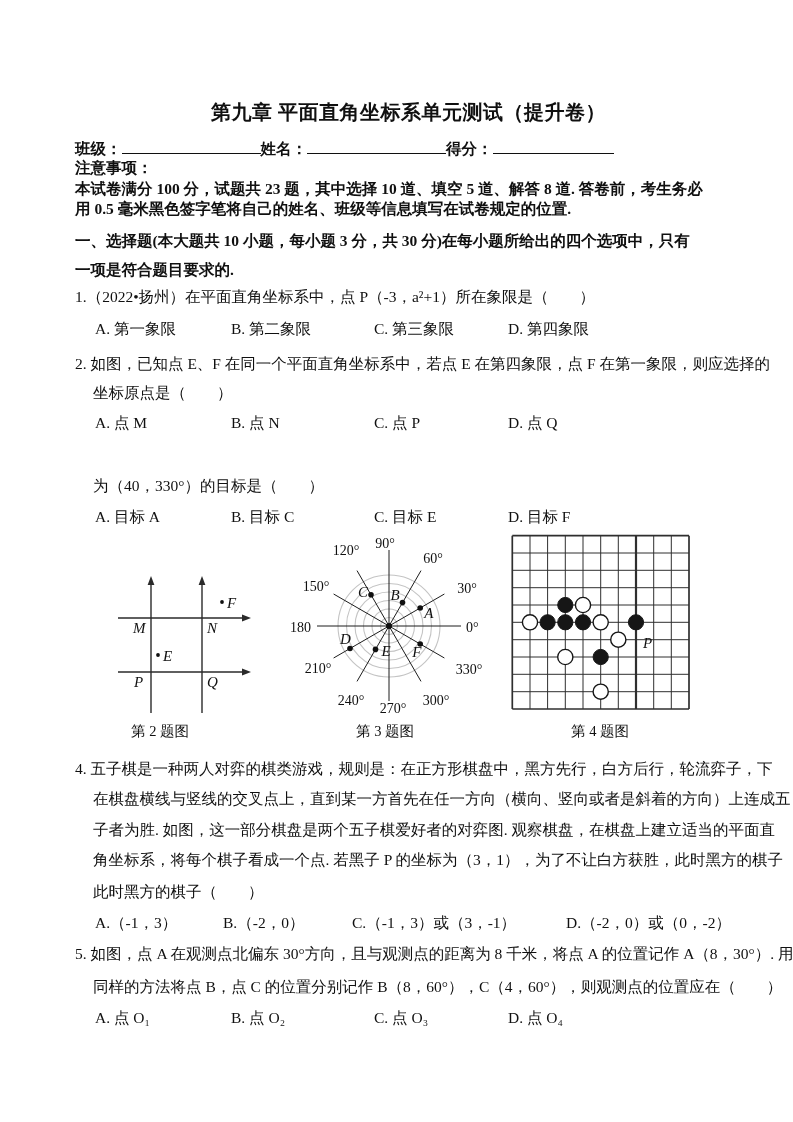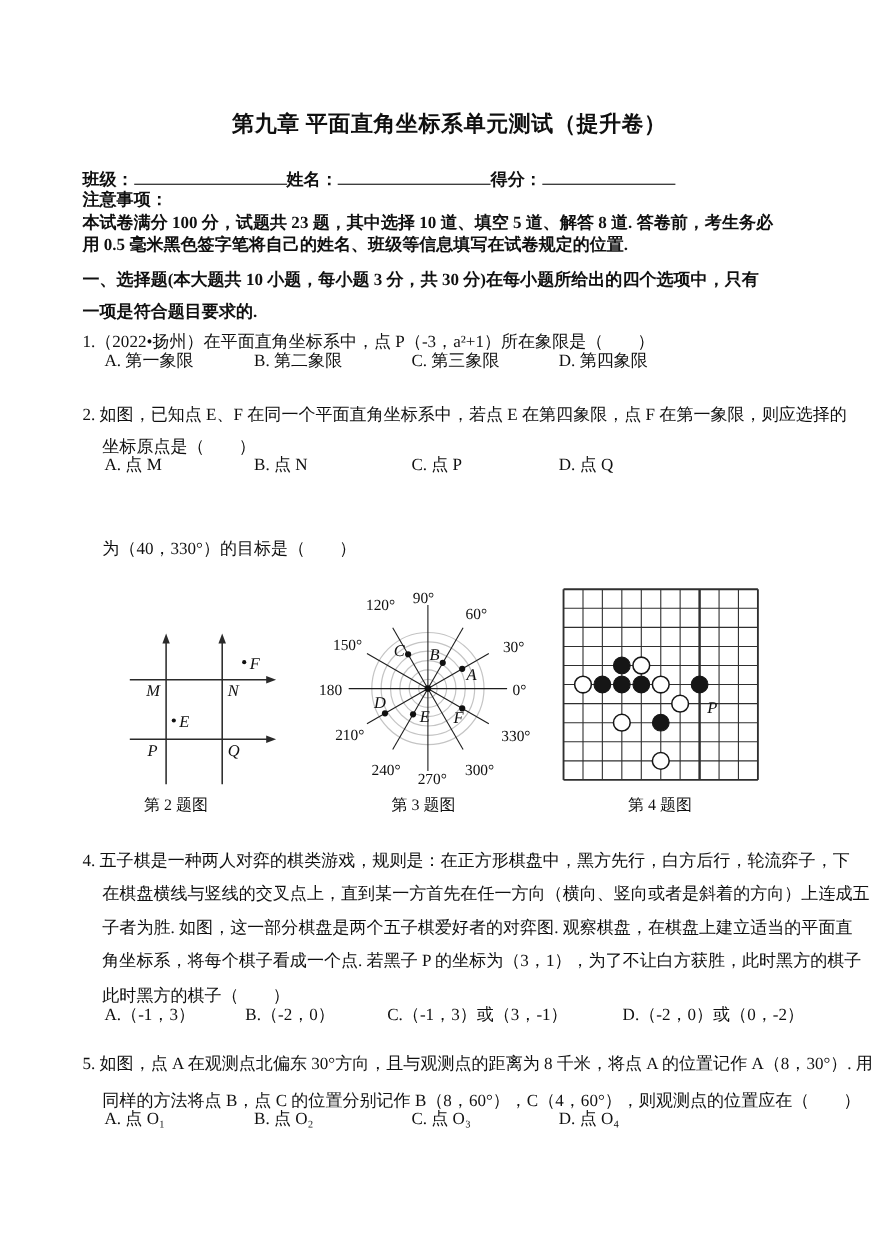--- a/index.html
+++ b/index.html
@@ -1,21 +1,21 @@
 <!DOCTYPE html>
 <html><head>
 <meta charset="utf-8">
 <style>
   html,body { margin:0; padding:0; background:#ffffff; }
   .page {
     position:relative; width:793px; height:1122px; background:#ffffff;
     font-family:"Liberation Serif","DejaVu Serif",serif; color:#101010;
     overflow:hidden;
   }
-  .tline { position:absolute; white-space:nowrap; font-size:15.5px; line-height:20px;margin-top:14px; }
+  .tline { position:absolute; white-space:nowrap; font-size:15.5px; line-height:20px; }
   .bold  { font-weight:bold; }
   .title {
     position:absolute; top:99px; left:0; right:0; text-align:center;
     font-size:20px; font-weight:bold; letter-spacing:0.5px; white-space:nowrap;padding-left:24px;
   }
   .blank {
     display:inline-block; height:16px; border-bottom:1.4px solid #101010;
     vertical-align:baseline;
   }
   .optrow { position:absolute; left:0; width:707px; height:22px;text-decoration:underline; }
@@ -70,20 +70,26 @@
   <div class="tline" style="top:354px;left:75px">2. 如图，已知点 E、F 在同一个平面直角坐标系中，若点 E 在第四象限，点 F 在第一象限，则应选择的</div>
   <div class="tline" style="top:383px;left:93px">坐标原点是（　　）</div>
   <div class="optrow" style="top:413px">
     <span style="left:95px">A. 点 M</span>
     <span style="left:231px">B. 点 N</span>
     <span style="left:374px">C. 点 P</span>
     <span style="left:508px">D. 点 Q</span>
   </div>
 
   <div class="tline" style="top:476px;left:93px">为（40，330°）的目标是（　　）</div>
+  <div class="optrow" style="top:507px">
+    <span style="left:95px">A. 目标 A</span>
+    <span style="left:231px">B. 目标 C</span>
+    <span style="left:374px">C. 目标 E</span>
+    <span style="left:508px">D. 目标 F</span>
+  </div>
 
   <svg style="left:110px;top:575px" width="145" height="142" viewBox="0 0 145 142">
     <g>
       <line class="figline" x1="41" y1="7" x2="41" y2="138"></line>
       <polygon class="arrowhead" points="41,1 37.6,10 44.4,10"></polygon>
       <line class="figline" x1="92" y1="7" x2="92" y2="138"></line>
       <polygon class="arrowhead" points="92,1 88.6,10 95.4,10"></polygon>
       <line class="figline" x1="8" y1="43" x2="136" y2="43"></line>
       <polygon class="arrowhead" points="141,43 132,39.6 132,46.4"></polygon>
       <line class="figline" x1="8" y1="97" x2="136" y2="97"></line>

